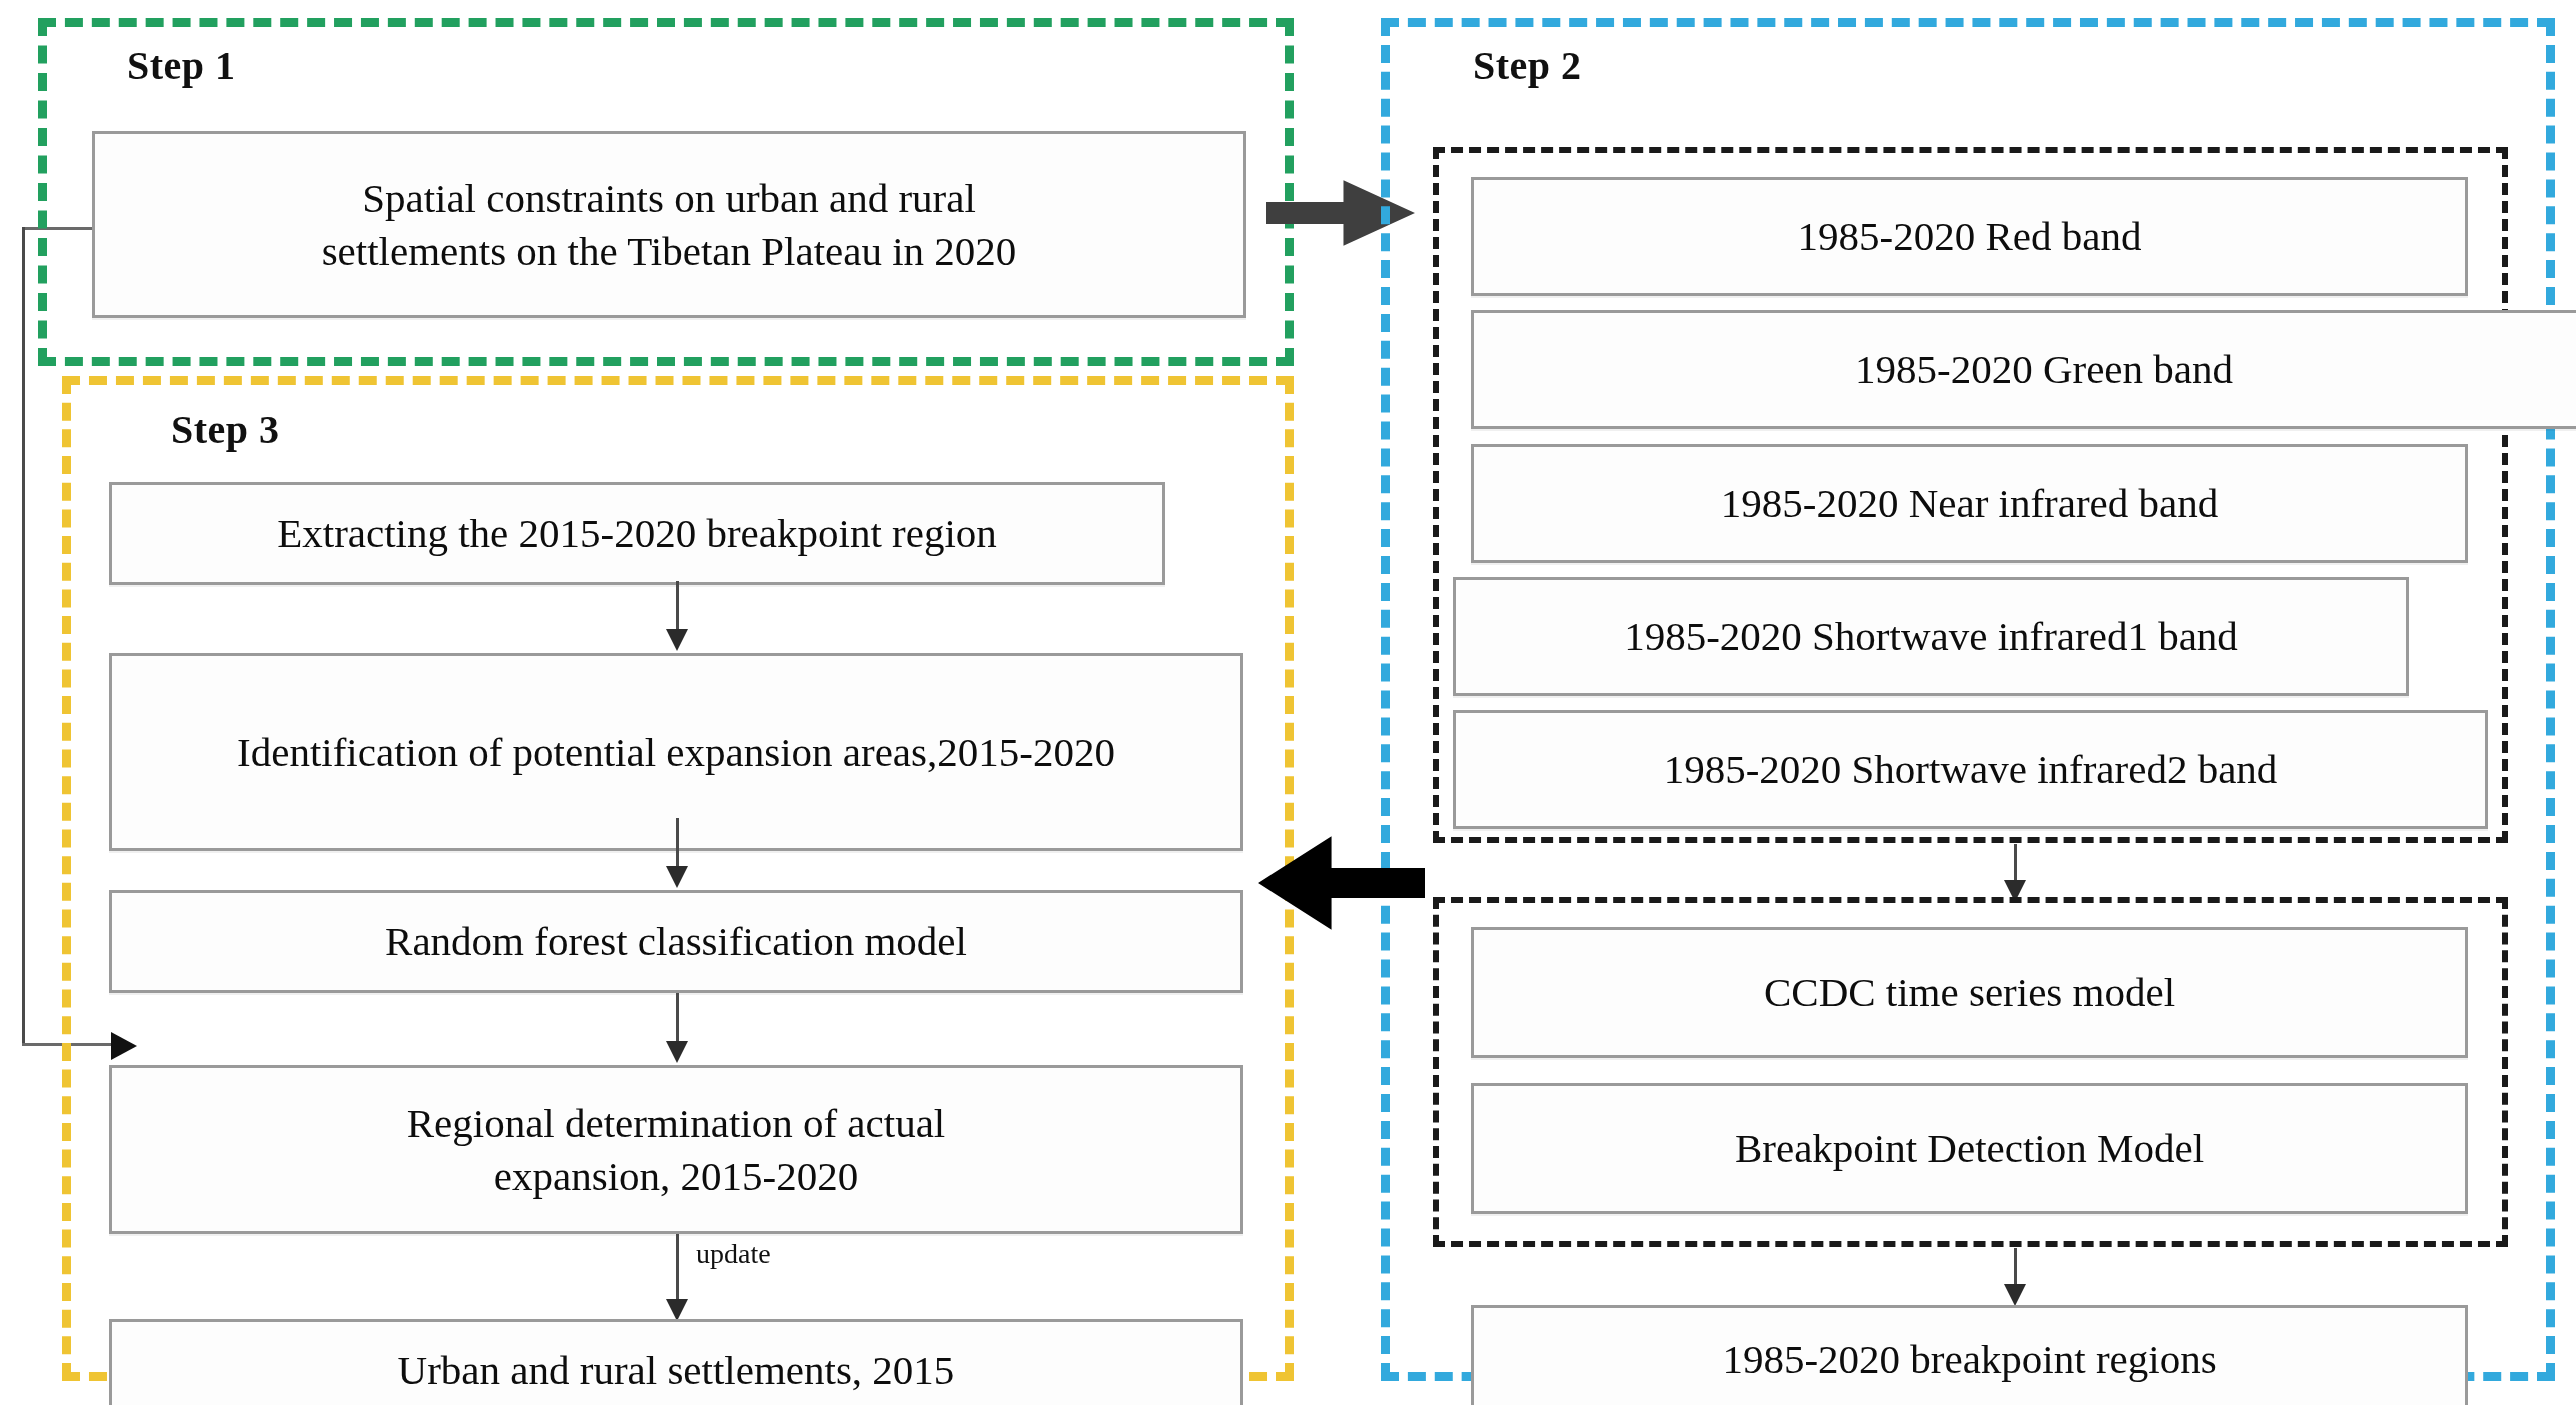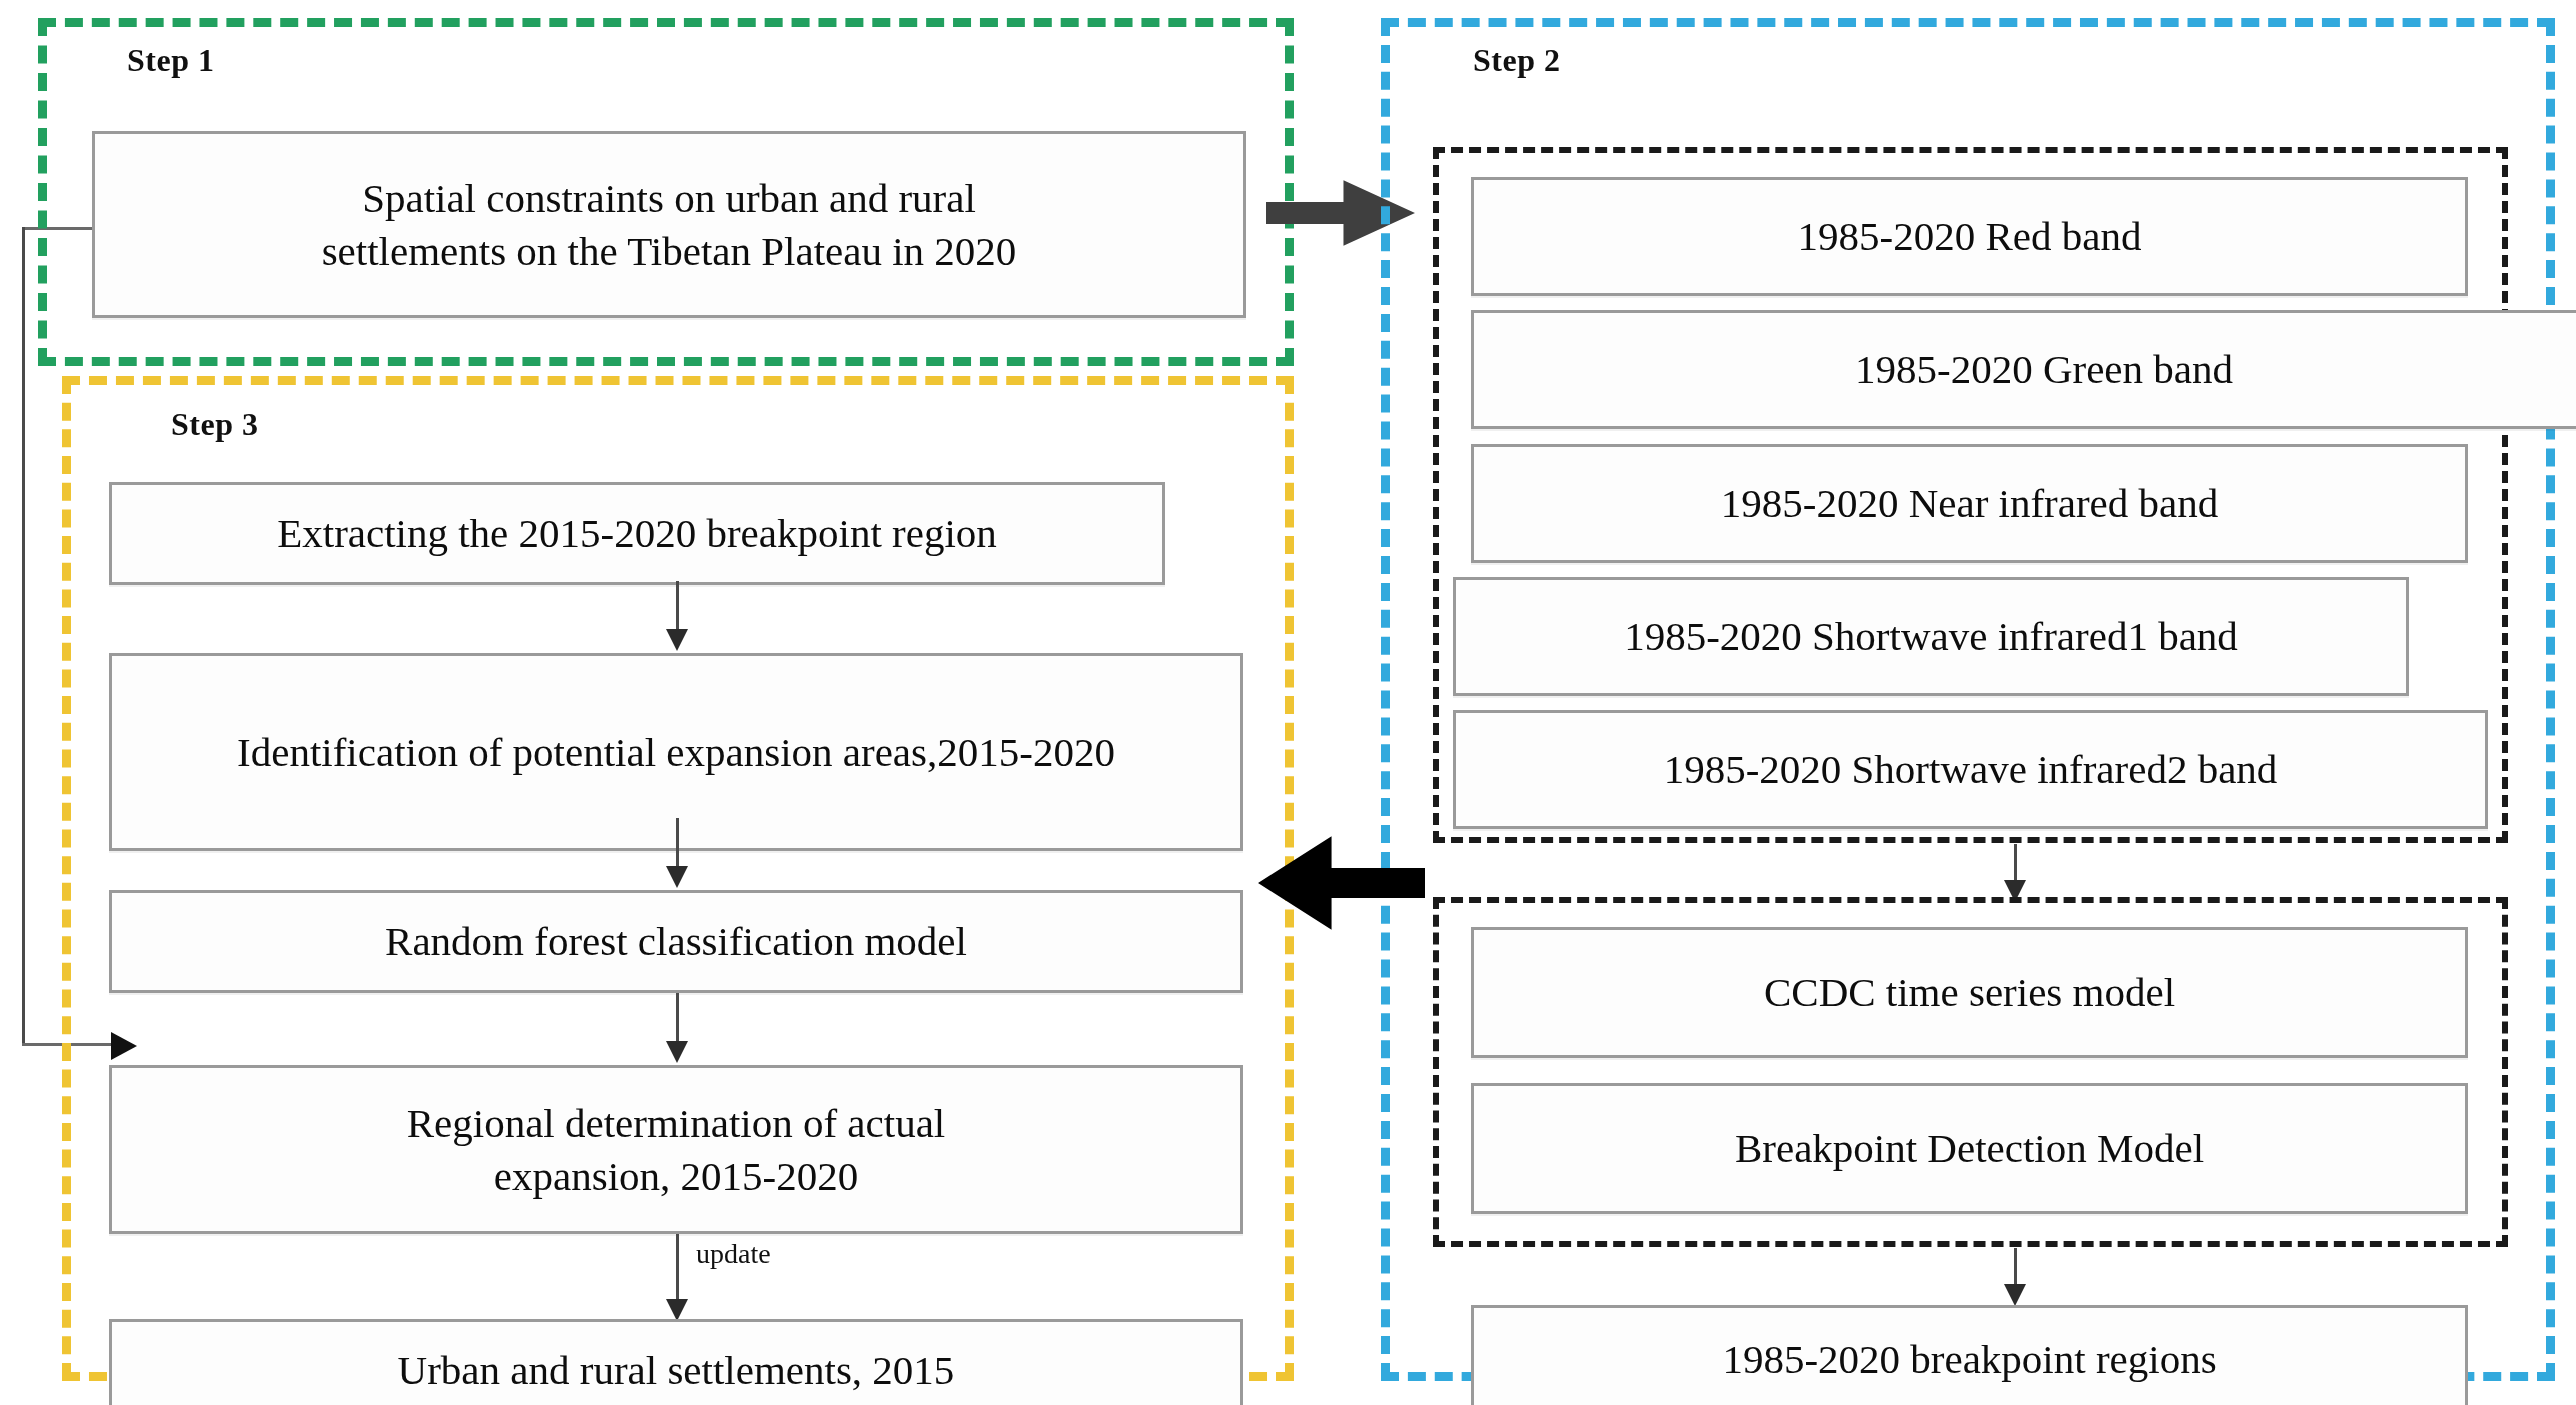--- a/index.html
+++ b/index.html
@@ -34,21 +34,21 @@
     border: 9px dashed #efc433;
   }
   .panel-step2 {
     left: 1381px; top: 18px; width: 1174px; height: 1363px;
     border: 9px dashed #32a9dd;
   }
 
   .panel-title {
     position: absolute;
     font-weight: bold;
-    font-size: 32px;
+    font-size: 40px;
     color: #111111;
     letter-spacing: 0.5px;
     white-space: nowrap;
   }
 
   
   .group-dashed {
     position: absolute;
     box-sizing: border-box;
     border: 6px dashed #1a1a1a;

